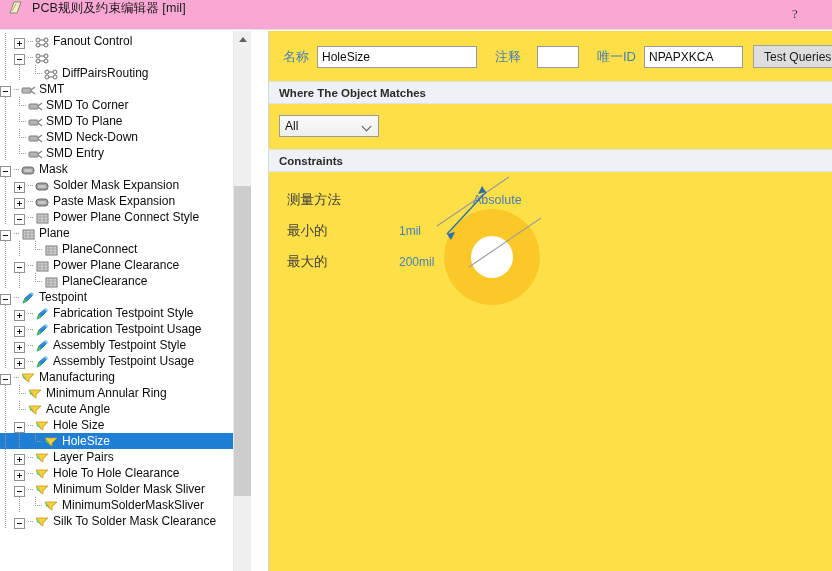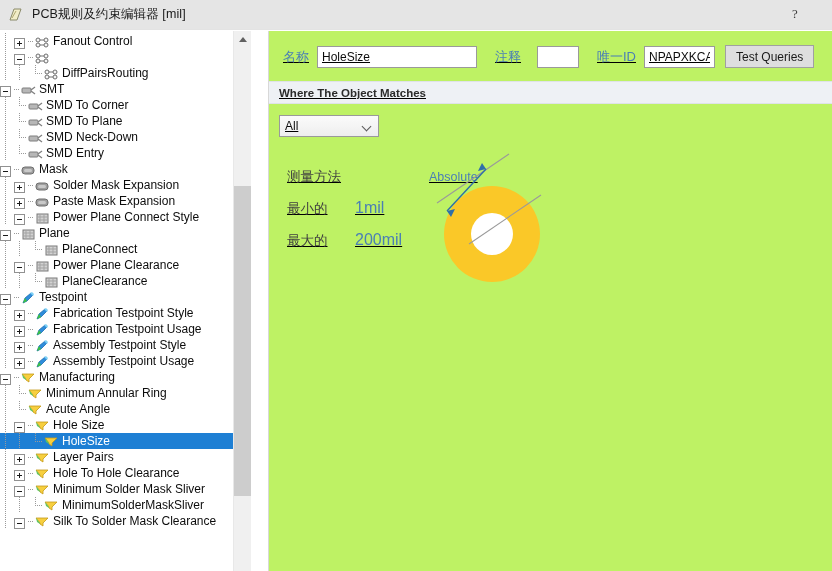--- a/index.html
+++ b/index.html
@@ -13,24 +13,24 @@
     font-family: "Liberation Sans", sans-serif;
     font-size: 12px;
     color: #000000;
     overflow: hidden;
     position: relative;
   }
 
   
   .titlebar {
     height: 30px;
-    background: #e5e5e5;
+    background: #f9a8d4;
     border-bottom: 1px solid #e3e3e3;
     display: flex;
-    align-items: center;
+    align-items: flex-start;
     padding: 0 8px;
     box-sizing: border-box;
     position: relative;
   }
   .app-icon {
     width: 16px; height: 16px;
     margin-right: 8px;
     flex: none;
     position: relative;
   }
@@ -200,23 +200,22 @@
   .gutter {
     position: absolute;
     top: 0; right: 0; width: 17px; bottom: 0;
     background: #ffffff;
   }
 
   
   .right-panel {
     flex: 1;
     position: relative;
-    background: #bef264;
+    background: #fde047;
     overflow: hidden;
-    text-decoration: underline;
   }
 
   .form-row {
     display: flex;
     align-items: center;
     padding: 14px 0 13px 14px;
     box-sizing: border-box;
   }
   .lbl-cn {
     color: #4a7fb5;
@@ -231,21 +230,21 @@
     box-sizing: border-box;
     font-size: 12px;
     font-family: "Liberation Sans", sans-serif;
     padding: 0 4px;
     color: #0c0c0c;
     line-height: 20px;
     outline: none;
   }
   #name-field { width: 160px; }
   #comment-field { width: 42px; margin-left: 8px; }
-  #uid-field { width: 71px; }
+  #uid-field { width: 99px; }
   .btn {
     height: 23px;
     background: #dedede;
     border: 1px solid #a0a0a0;
     font-size: 12px;
     font-family: "Liberation Sans", sans-serif;
     color: #1a1a1a;
     padding: 0 10px;
     white-space: nowrap;
     box-sizing: border-box;
@@ -299,31 +298,32 @@
   .constraints-body {
     position: relative;
     padding-top: 19px;
     padding-left: 18px;
     height: 230px;
   }
   .c-row {
     display: flex;
     align-items: baseline;
     margin-bottom: 13px;
+    gap: 44px;
   }
   .c-label {
     color: #3f3f3f;
     font-size: 13.5px;
     width: 68px;
     flex: none;
     font-weight: 500;
   }
   .c-value {
     color: #4a7fb5;
-    font-size: 16px;
+    font-size: 12px;
   }
   .c-value.measure { margin-left: 74px; font-size: 12.5px; }
 
   .hole-graphic {
     position: absolute;
     left: 150px;
     top: 0px;
     width: 160px;
     height: 140px;
   }
@@ -783,20 +783,21 @@
 
     <div class="section-bar">Where The Object Matches</div>
 
     <div class="select-row">
       <div class="selectbox">
         <span>All</span>
         <span class="chevron-down"></span>
       </div>
     </div>
 
+    <div class="section-bar">Constraints</div>
 
     <div class="constraints-body">
 
       <div class="c-row">
         <span class="c-label">测量方法</span>
         <span class="c-value measure">Absolute</span>
       </div>
 
       <div class="c-row">
         <span class="c-label">最小的</span>

